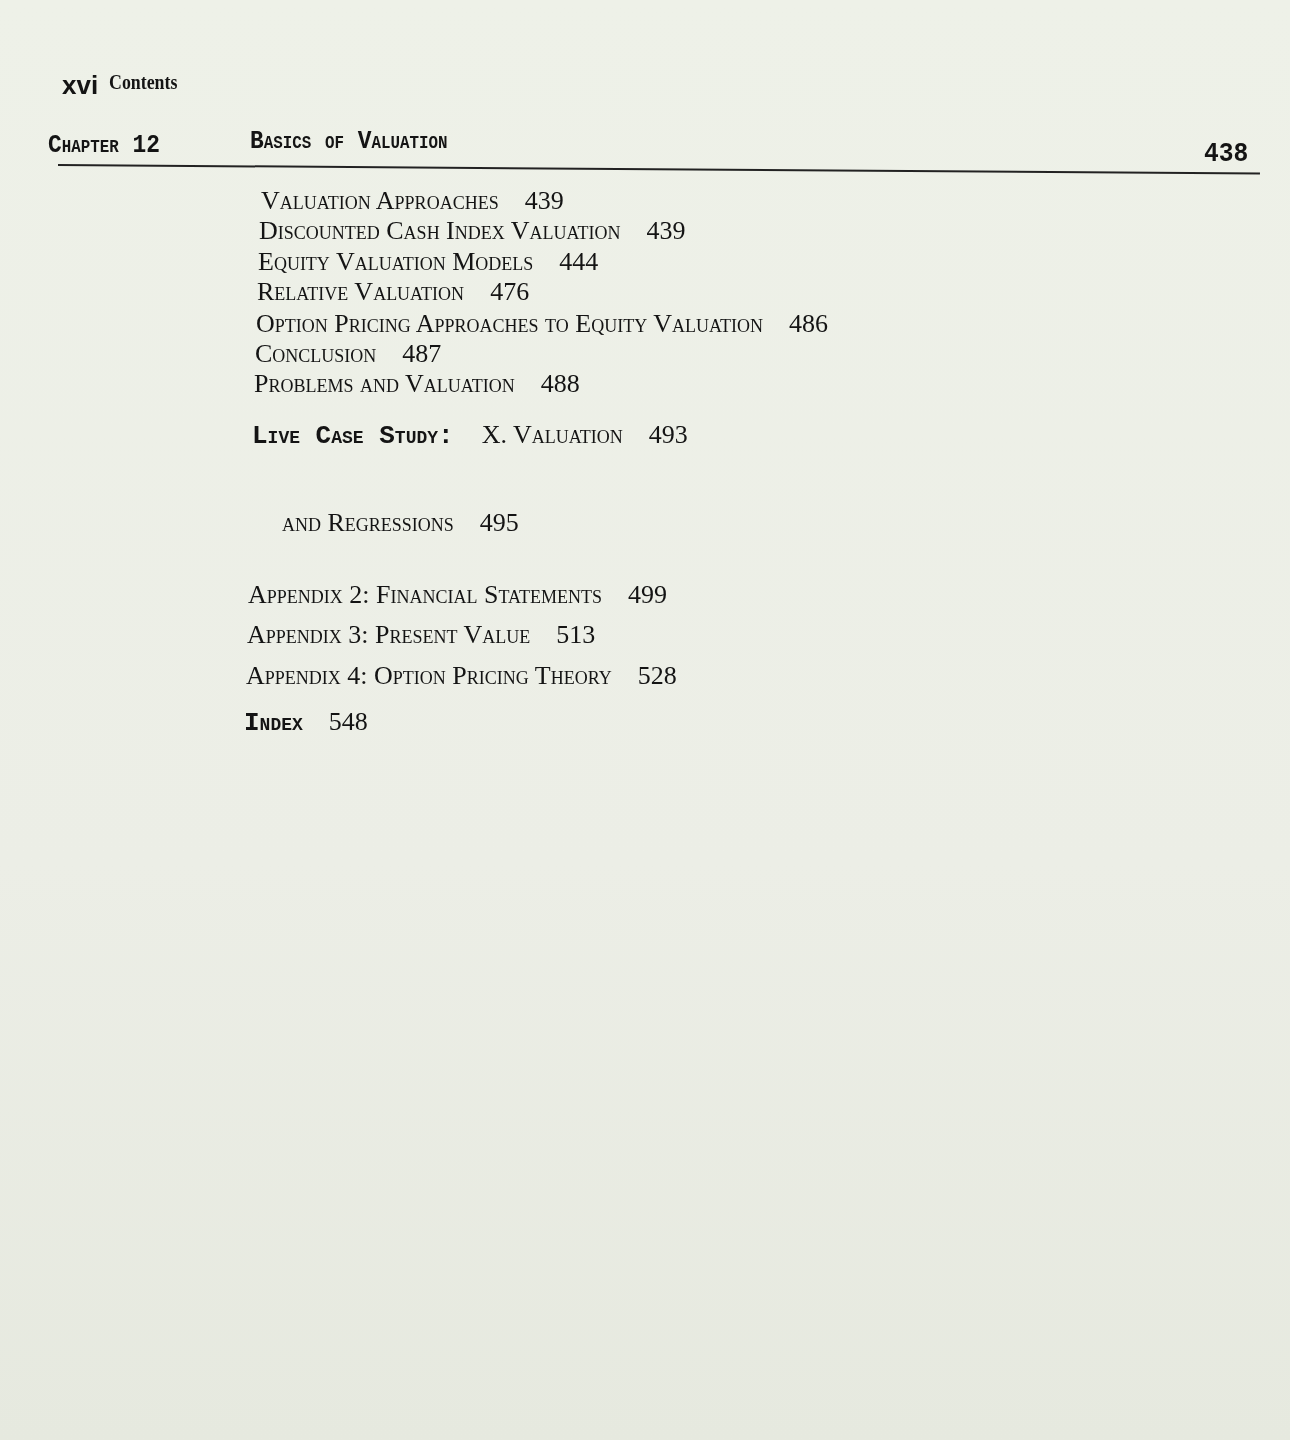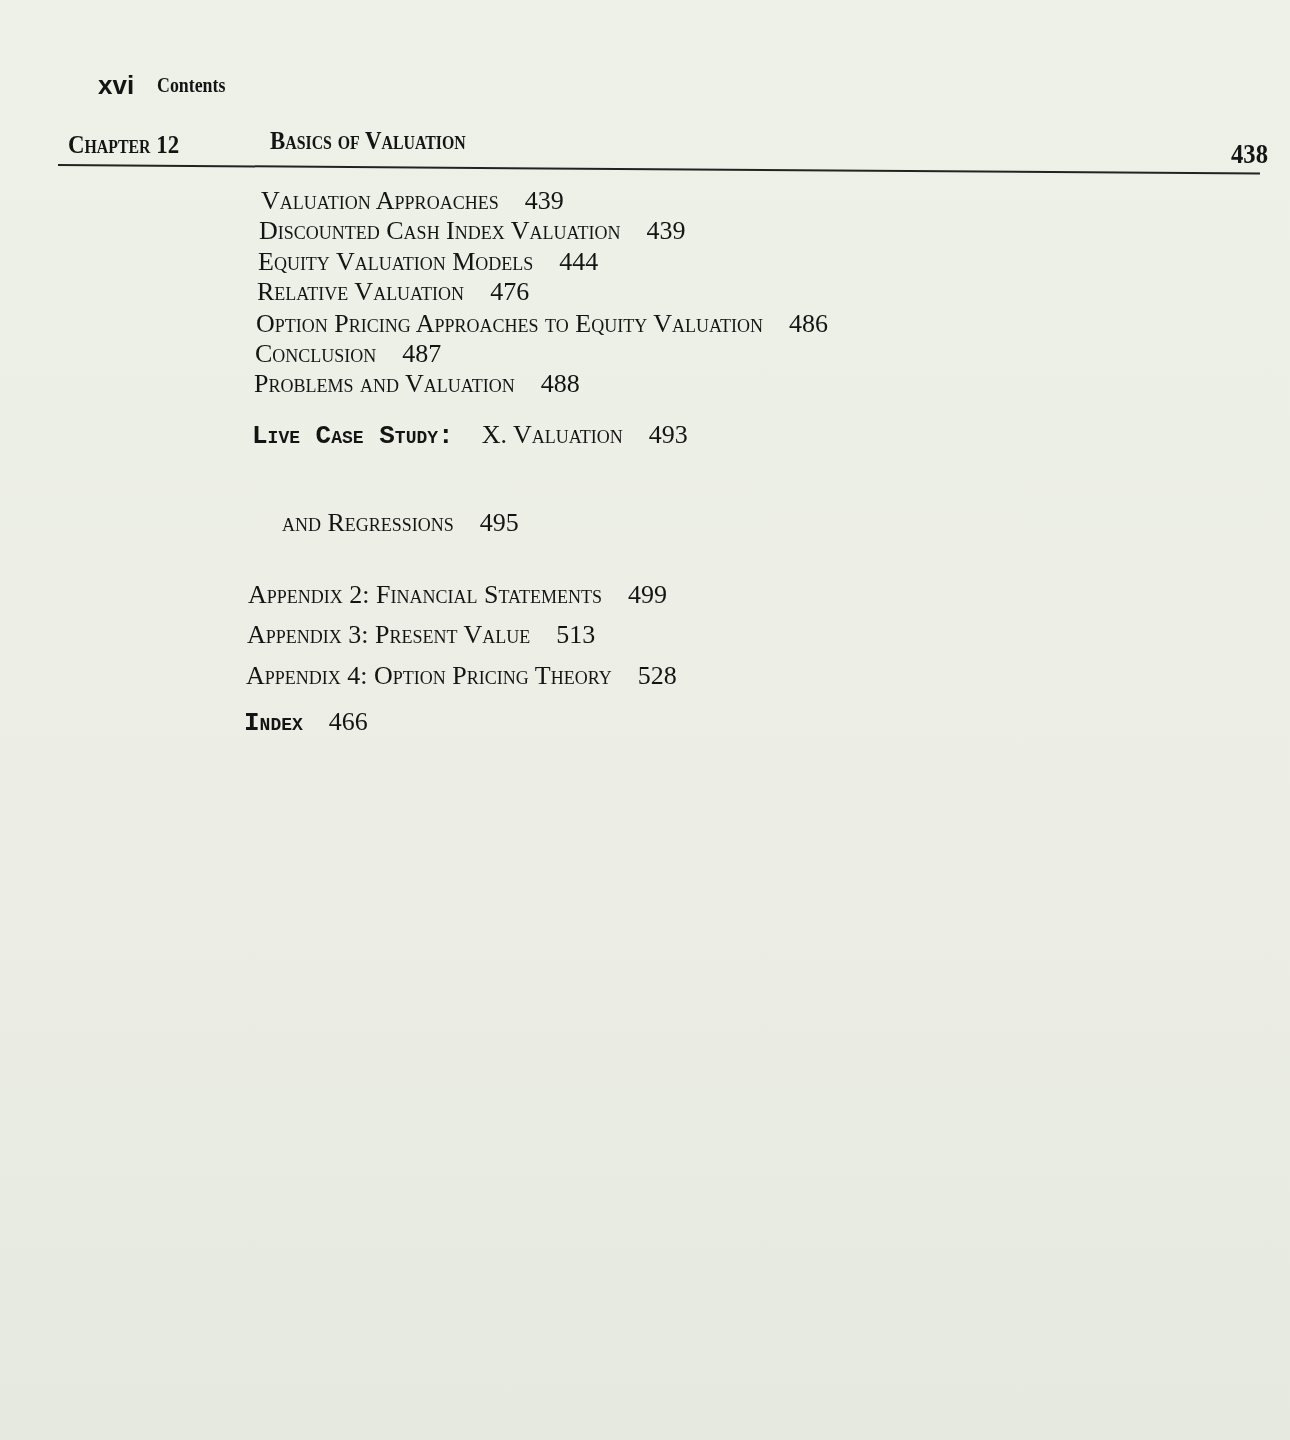--- a/index.html
+++ b/index.html
@@ -3,24 +3,24 @@
 <meta charset="utf-8">
 <style>
   html, body { margin: 0; padding: 0; }
   body {
     width: 1290px; height: 1440px; overflow: hidden;
     background: linear-gradient(180deg, #eef1e8 0%, #eceee6 60%, #e6e9df 100%);
     color: #141414;
     font-family: "Liberation Serif", "DejaVu Serif", serif;
     position: relative;
   }
-  .running-head { position: absolute; left: 62px; top: 70px; display: flex; align-items: center; gap: 23px; margin-left: 36px; }
+  .running-head { position: absolute; left: 62px; top: 70px; display: flex; align-items: flex-start; gap: 11px; }
   .folio { font-family: "Liberation Sans", "DejaVu Sans", sans-serif; font-weight: bold; font-size: 26px; }
   .running-title { font-family: "Liberation Serif", serif; font-weight: bold; font-size: 21px; transform: scaleX(0.85); transform-origin: left; }
-  .chapter-row { position: absolute; left: 68px; top: 126px; width: 1200px; height: 40px; }
+  .chapter-row { position: absolute; left: 48px; top: 126px; width: 1200px; height: 40px; font-family: Liberation Mono, monospace; }
   .chapter-label { position: absolute; left: 0; top: 4px; font-weight: bold; font-size: 26px; font-variant: small-caps; transform: scaleX(0.88); transform-origin: left; }
   .chapter-title { position: absolute; left: 202px; top: 0; font-weight: bold; font-size: 26px; font-variant: small-caps; transform: scaleX(0.88); transform-origin: left; }
   .chapter-page { position: absolute; right: 0; top: 12px; font-weight: bold; font-size: 28px; transform: scaleX(0.88); transform-origin: right; }
   .rule { position: absolute; left: 58px; top: 164px; width: 1202px; height: 2px; background: #222; transform: rotate(0.4deg); transform-origin: left; }
   .toc { position: absolute; left: 0; top: 0; width: 100%; }
   .entry { position: absolute; font-size: 26px; font-variant: small-caps; white-space: nowrap; text-align: right; }
   .entry .pg { margin-left: 26px; font-variant: normal; }
   .entry.bold .lbl { font-weight: bold; font-family: Liberation Mono, monospace; }
   .entry .sub { margin-left: 28px; }
   .cont { display: block; padding-left: 32px; }
@@ -49,14 +49,14 @@
   <div class="entry" style="left:255px;top:339px"><span class="lbl">Conclusion</span><span class="pg">487</span></div>
   <div class="entry" style="left:254px;top:369px"><span class="lbl">Problems and Valuation</span><span class="pg">488</span></div>
 
   <div class="entry bold" style="left:252px;top:420px"><span class="lbl">Live Case Study:</span><span class="sub">X. Valuation</span><span class="pg">493</span></div>
 
   <div class="entry" style="left:250px;top:508px"><span class="cont"><span>and Regressions</span><span class="pg">495</span></span></div>
   <div class="entry" style="left:248px;top:580px"><span class="lbl">Appendix 2: Financial Statements</span><span class="pg">499</span></div>
   <div class="entry" style="left:247px;top:620px"><span class="lbl">Appendix 3: Present Value</span><span class="pg">513</span></div>
   <div class="entry" style="left:246px;top:661px"><span class="lbl">Appendix 4: Option Pricing Theory</span><span class="pg">528</span></div>
 
-  <div class="entry bold" style="left:244px;top:707px"><span class="lbl">Index</span><span class="pg">466</span></div>
+  <div class="entry bold" style="left:244px;top:707px"><span class="lbl">Index</span><span class="pg">548</span></div>
 </div>
 
 </body></html>

